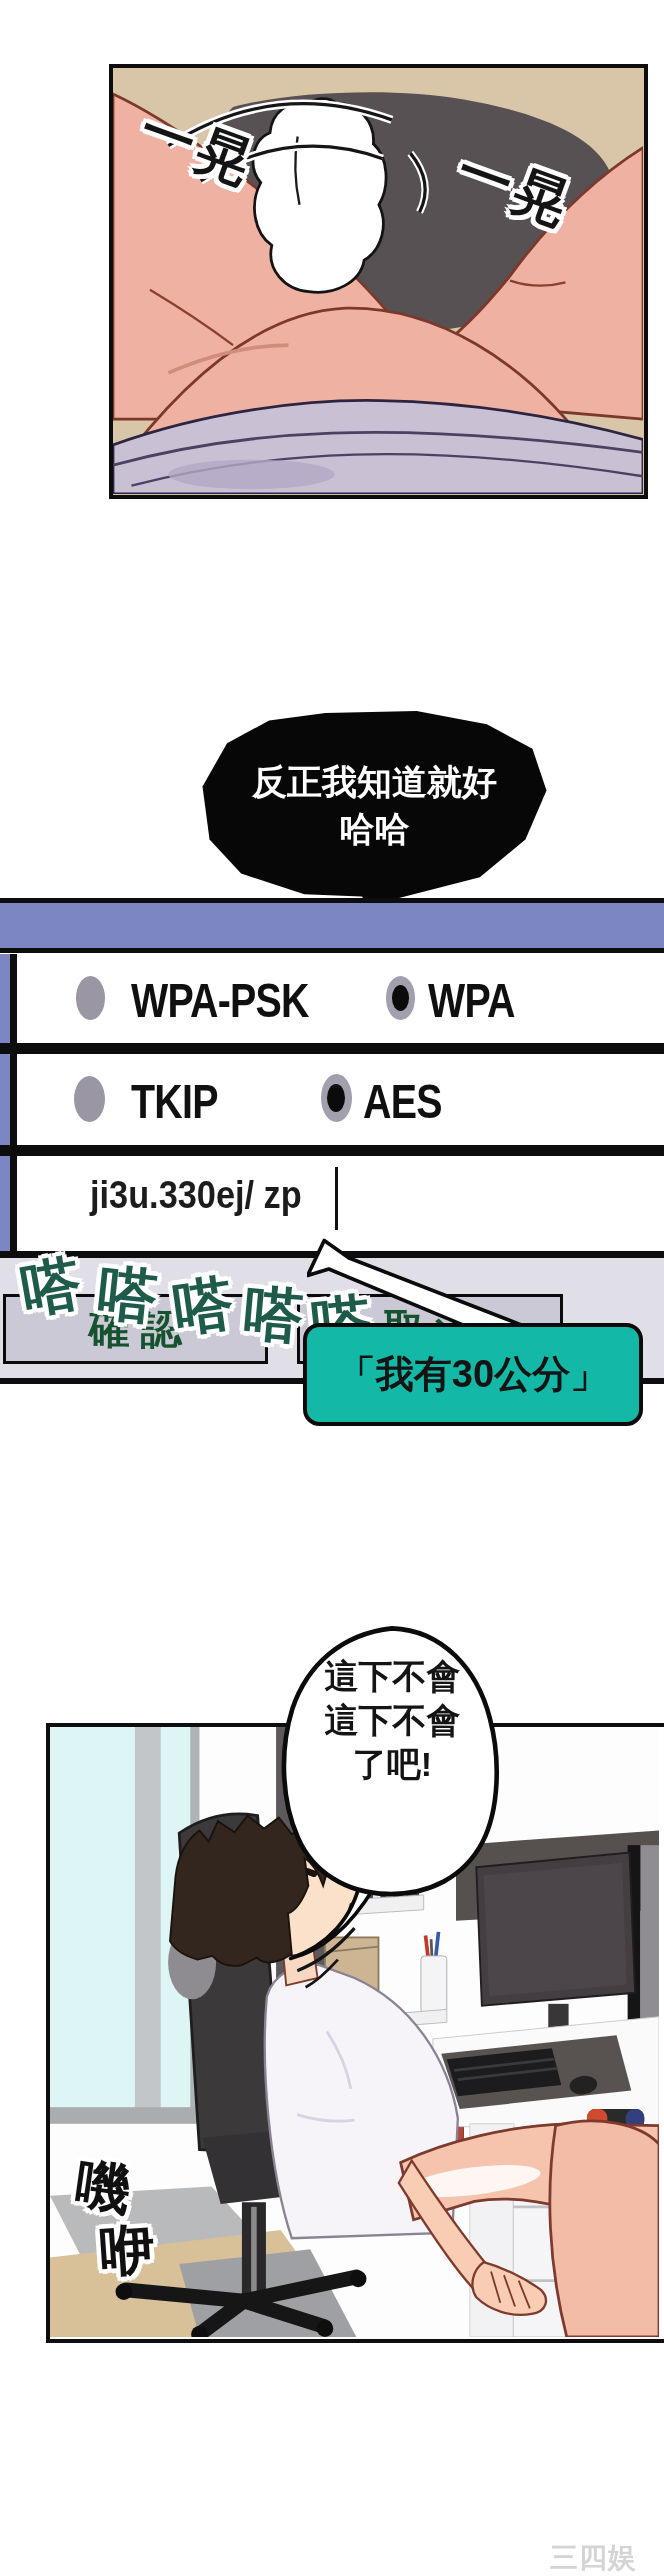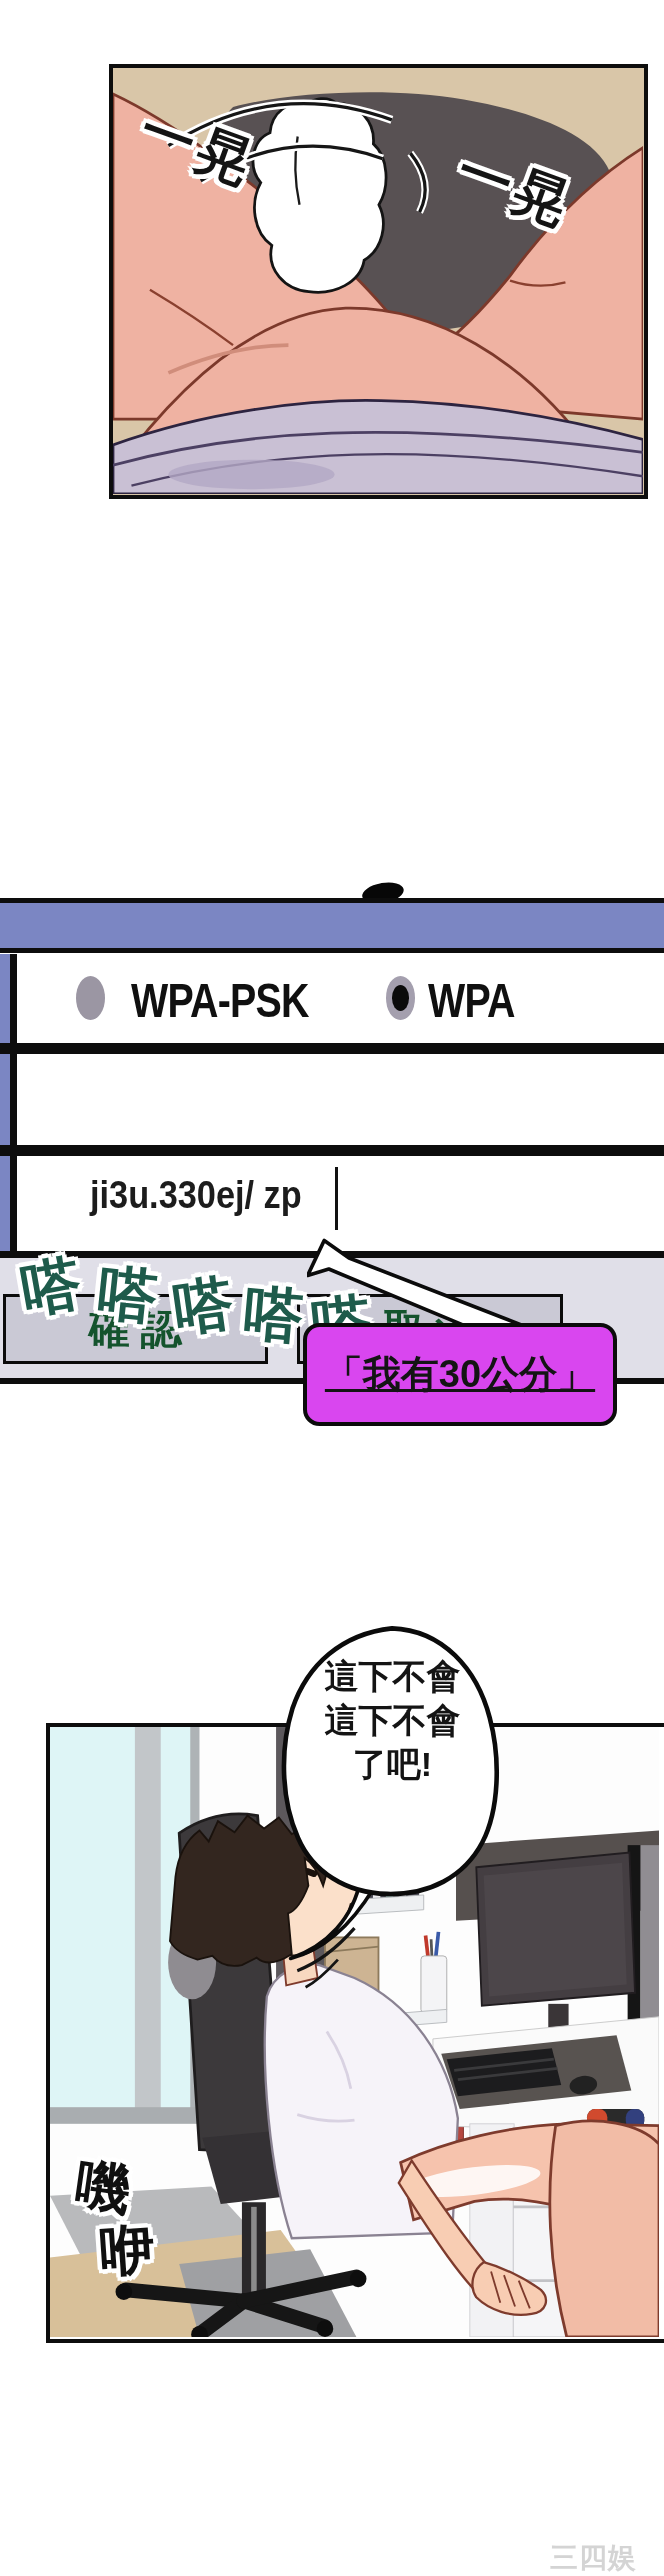--- a/index.html
+++ b/index.html
@@ -64,24 +64,24 @@
        text-shadow:-3.7px -3.7px 0 #fff,3.7px -3.7px 0 #fff,-3.7px 3.7px 0 #fff,3.7px 3.7px 0 #fff,
                    -4.6px 0 0 #fff,4.6px 0 0 #fff,0 -4.6px 0 #fff,0 4.6px 0 #fff;}
   .tap1{left:22px;top:1248px;transform:rotate(-10deg);}
   .tap2{left:98px;top:1256px;transform:rotate(6deg);}
   .tap3{left:174px;top:1267px;transform:rotate(-8deg);}
   .tap4{left:244px;top:1276px;transform:rotate(5deg);}
   .tap5{left:312px;top:1285px;transform:rotate(-6deg);}
 
   .arrow-svg{position:absolute;left:307px;top:1235px;z-index:5;}
 
-  .bubble-pwd{position:absolute;left:303px;top:1323px;width:314px;height:103px;background:#d946ef;
+  .bubble-pwd{position:absolute;left:303px;top:1323px;width:340px;height:103px;background:#14b8a6;
               border:4.6px solid #0b0b0b;border-radius:16.6px;box-sizing:border-box;z-index:6;
               display:flex;align-items:center;justify-content:center;
-              font-size:38px;font-weight:600;color:#141414;white-space:nowrap;text-decoration:underline;}
+              font-size:38px;font-weight:600;color:#141414;white-space:nowrap;}
 
   
   .panel2{position:absolute;left:46px;top:1723px;width:619px;height:620px;box-sizing:border-box;
           border:4.6px solid #0d0d0d;border-right:none;background:#ffffff;overflow:hidden;}
   .panel2 svg{position:absolute;left:0;top:0;}
 
   .bubble2-wrap{position:absolute;left:224px;top:1621px;width:277px;height:343px;z-index:6;}
   .bubble2-text{position:absolute;left:69px;top:33px;width:199px;text-align:center;
                 font-size:34px;font-weight:600;color:#141414;line-height:1.3;}
 
@@ -126,39 +126,51 @@
       <path d="M60,84 Q175,10 302,56" fill="none" stroke="#161616" stroke-width="3.5"></path>
       <path d="M95,122 Q190,62 292,98" fill="none" stroke="#ffffff" stroke-width="9"></path>
       <path d="M95,122 Q190,62 292,98" fill="none" stroke="#161616" stroke-width="3.5"></path>
       <path d="M322,92 Q348,124 332,156" fill="none" stroke="#ffffff" stroke-width="8"></path>
       <path d="M322,92 Q348,124 332,156" fill="none" stroke="#161616" stroke-width="3.5"></path>
     </svg>
     <div class="sfx sway1"><span>一晃</span></div>
     <div class="sfx sway2"><span>一晃</span></div>
   </div>
 
+  <div class="bubble-black">
+    <div>反正我知道就好</div>
+    <div>哈哈</div>
+  </div>
   <div class="tailbump"></div>
   <div class="tdot tdot1"></div>
   <div class="tdot tdot2"></div>
   <div class="tdot tdot3"></div>
 
   <div class="titlebar"></div>
   <div class="leftstrip"></div>
   <div class="leftstrip-border"></div>
 
   <div class="uirow row1">
     <span class="radio" style="left:59px;top:22px;width:29px;height:44px;"></span>
     <span class="ui-label" style="left:114px;top:18.5px;">WPA-PSK</span>
     <span class="radio sel" style="left:369px;top:22px;width:29.5px;height:44px;">
         <span class="dotin"></span>
       </span>
     <span class="ui-label" style="left:411px;top:18.5px;">WPA</span>
   </div>
   <div class="sep sep1"></div>
 
+  <div class="uirow row2">
+    <span class="radio" style="left:57px;top:22px;width:31px;height:46px;"></span>
+    <span class="ui-label" style="left:114px;top:20.3px;">TKIP</span>
+    <span class="radio sel" style="left:304px;top:20.3px;width:31px;height:48px;">
+        <span class="dotin"></span>
+      </span>
+    <span class="ui-label" style="left:346px;top:20.3px;">AES</span>
+  </div>
   <div class="sep sep2"></div>
 
   <div class="uirow row3">
     <span class="pw-text">ji3u.330ej/ zp</span>
     <span class="cursor"></span>
   </div>
   <div class="sep sep3"></div>
 
   <div class="btnpanel"></div>
   <div class="dlgbtn btn-ok">

